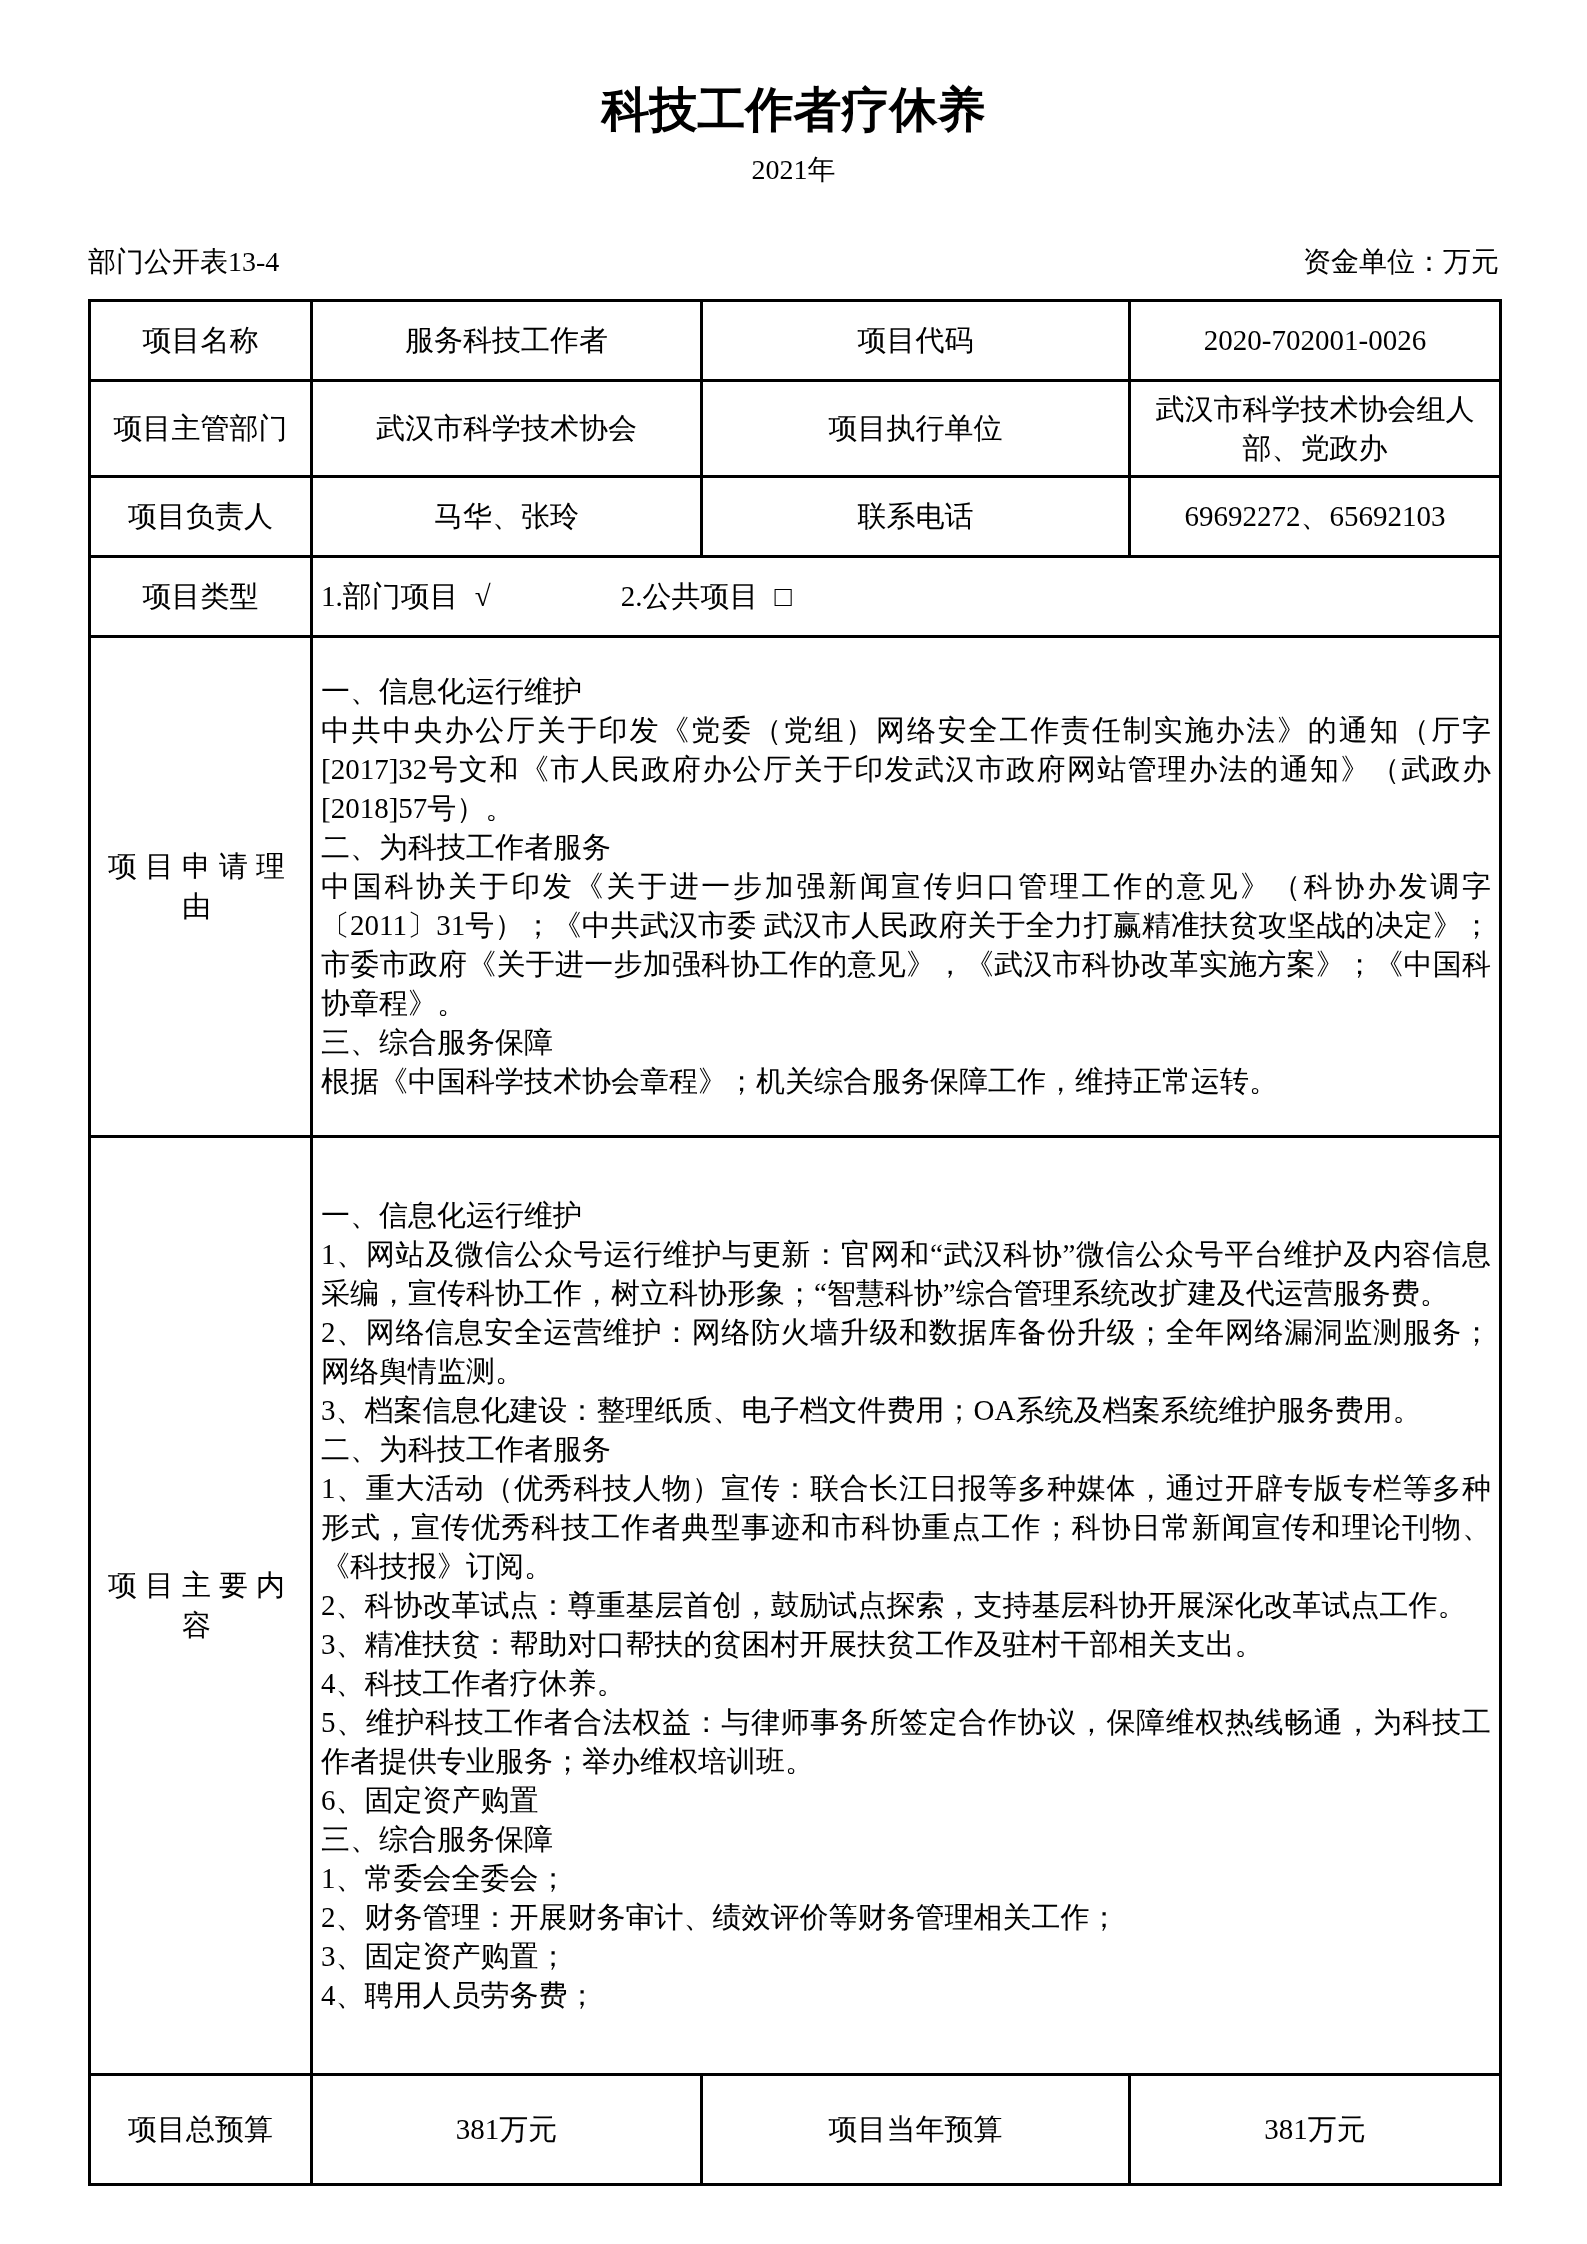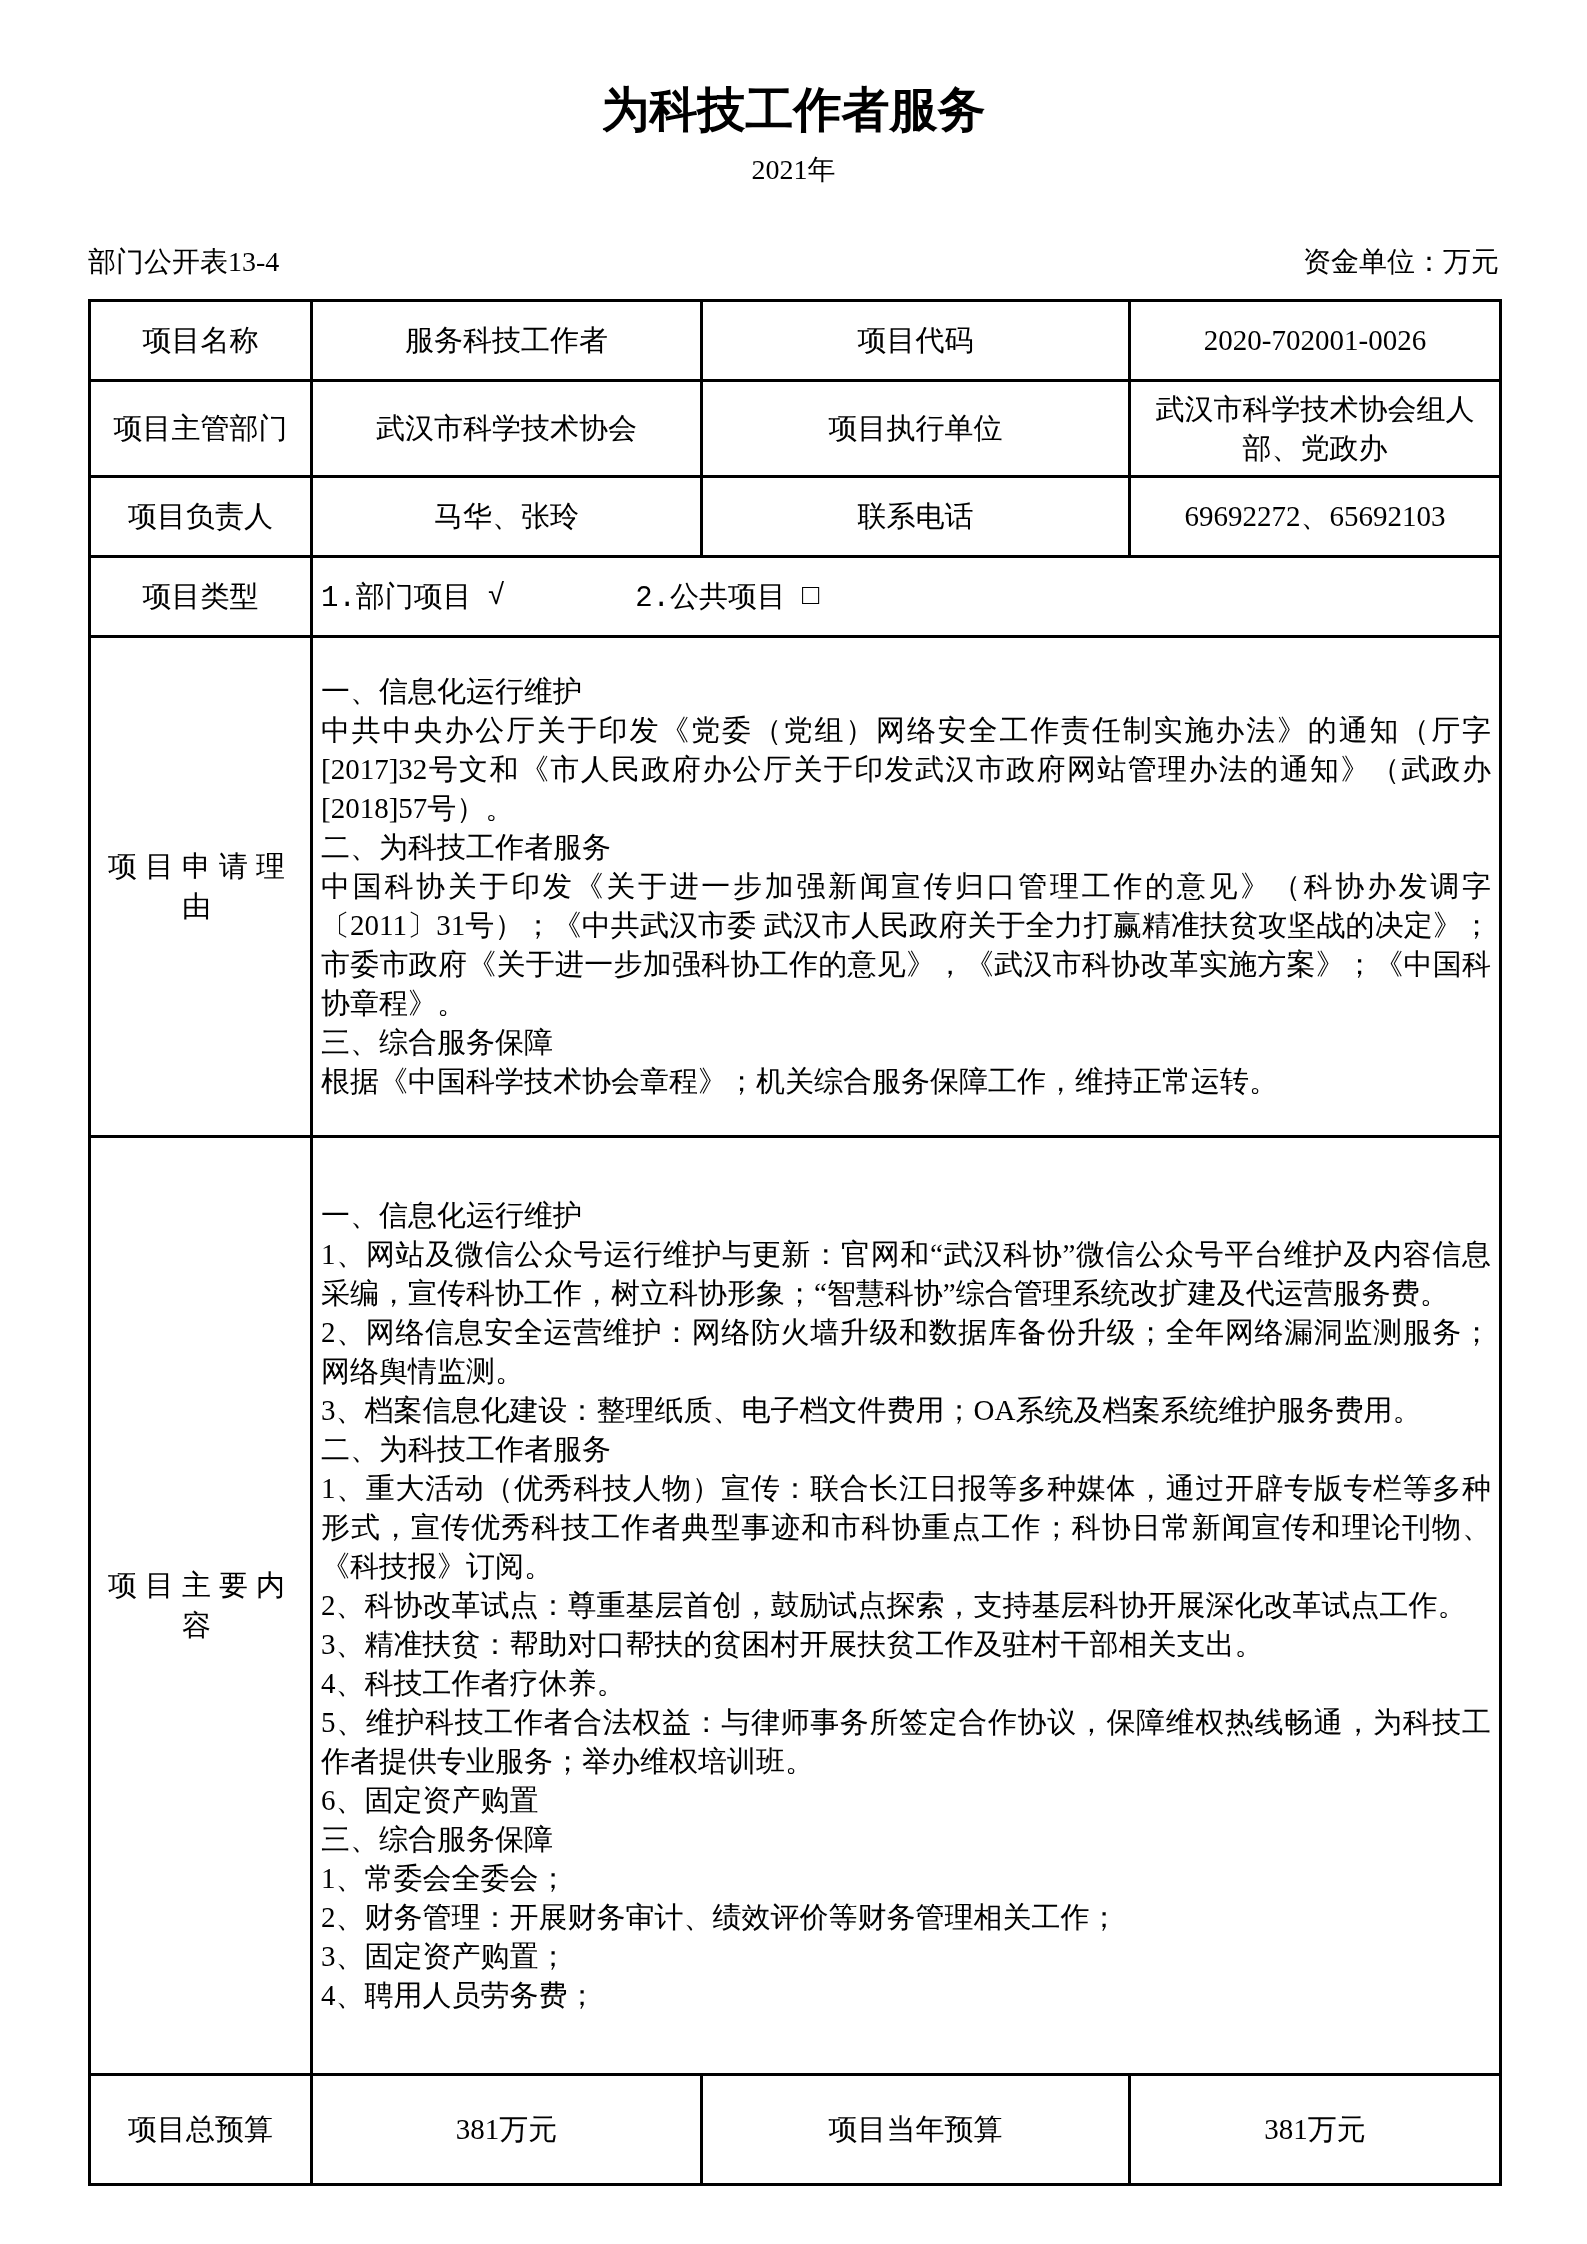--- a/index.html
+++ b/index.html
@@ -63,39 +63,38 @@
     text-align: justify;
     padding: 24px 12px 24px 12px;
   }
   .para {
     line-height: 39px;
     text-align: justify;
   }
   td.type-cell {
     text-align: left;
     padding-left: 26px;
-    font-family: Liberation Mono, monospace;
   }
   .type-line {
     display: flex;
     column-gap: 130px;
     align-items: center;
   }
   .type-opt {
     display: inline-flex;
     align-items: center;
     column-gap: 16px;
   }
 </style>
 </head>
 <body>
 
 <div class="page">
 
-  <h1 class="doc-title">为科技工作者服务</h1>
+  <h1 class="doc-title">科技工作者疗休养</h1>
   <div class="doc-year">2021年</div>
 
   <div class="meta-row">
     <span>部门公开表13-4</span>
     <span>资金单位：万元</span>
   </div>
 
   <table class="form">
     <colgroup>
       <col style="width:222px">

